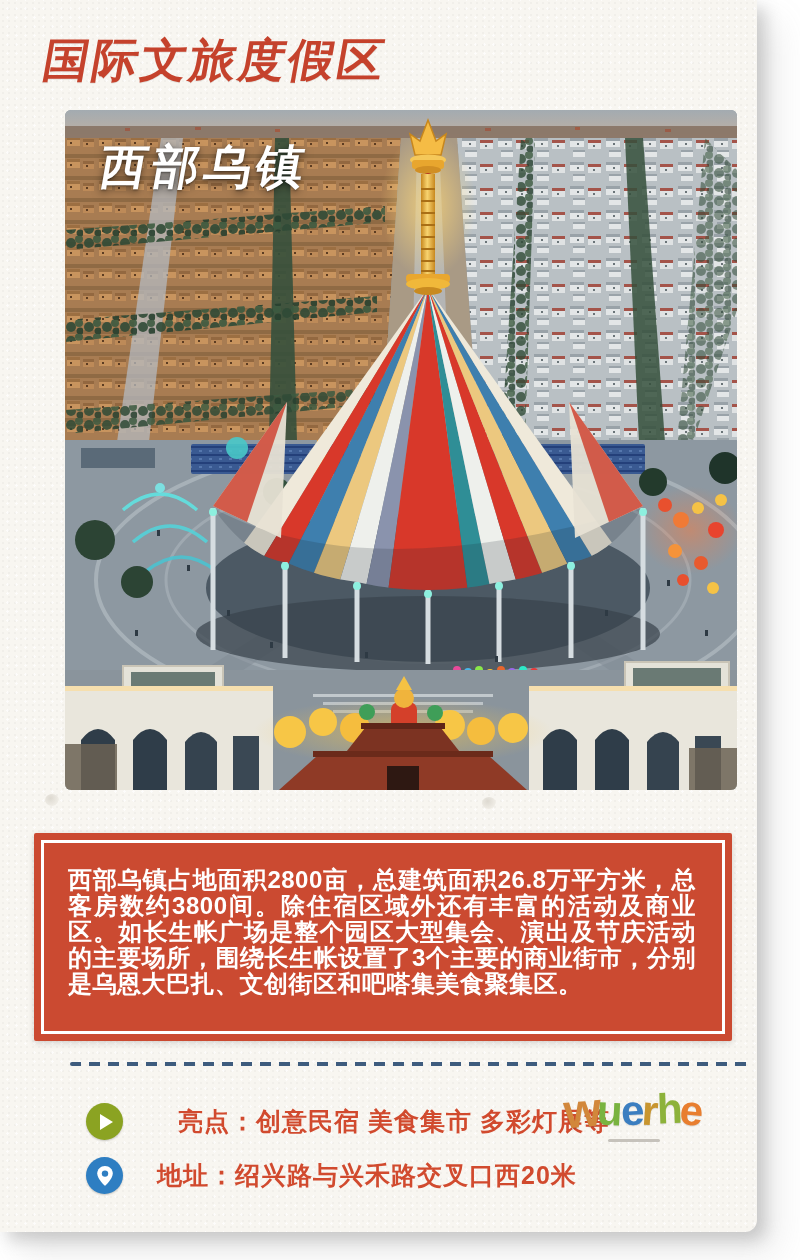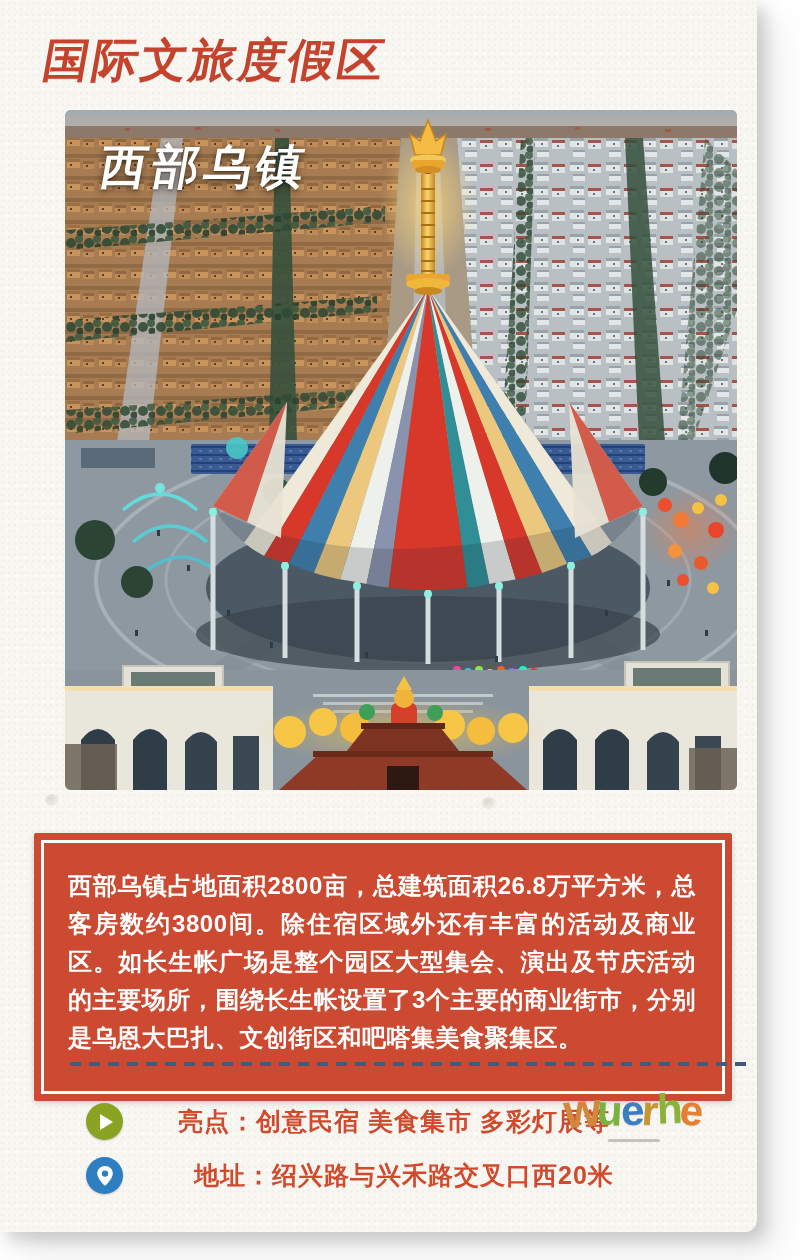--- a/index.html
+++ b/index.html
@@ -44,33 +44,33 @@
   .notch.n1 { left:45px; top:794px; }
   .notch.n2 { left:482px; top:797px; }
 
   .desc-box {
     position:absolute; left:34px; top:833px; width:698px;
     padding:7px; border-radius:2px;
     box-shadow:0 2px 6px rgba(0,0,0,0.15);
   }
   .desc-inner { border:3px solid #ffffff; padding:24px 26px 34px 24px; }
   .desc-text {
-    color:#ffffff; font-size:24px; line-height:38px; font-weight:700;
+    color:#ffffff; font-size:24px; line-height:26px; font-weight:700;
     text-align:justify; letter-spacing:0.5px;
   }
 
   .divider {
     position:absolute; left:70px; top:1062px; width:684px; height:4px;
     background-image:repeating-linear-gradient(90deg,#3e5c7e 0 11px, transparent 11px 19px);
     border-radius:2px;
   }
 
   .info-row { position:absolute; left:86px; display:flex; align-items:center; }
   .info-row.r1 { top:1103px;gap:21px; }
-  .info-row.r2 { top:1157px;gap:37px; }
+  .info-row.r2 { top:1157px; }
   .info-icon {
     width:37px; height:37px; border-radius:50%; flex:0 0 37px;
     display:flex; align-items:center; justify-content:center;
     box-shadow:0 1px 2px rgba(0,0,0,0.2);
   }
   .play-tri {
     width:0; height:0; margin-left:4px;
     border-left:13px solid #ffffff; border-top:8px solid transparent; border-bottom:8px solid transparent;
   }
   .info-text { margin-left:34px; font-size:25px; font-weight:700; letter-spacing:1px; white-space:nowrap; }

